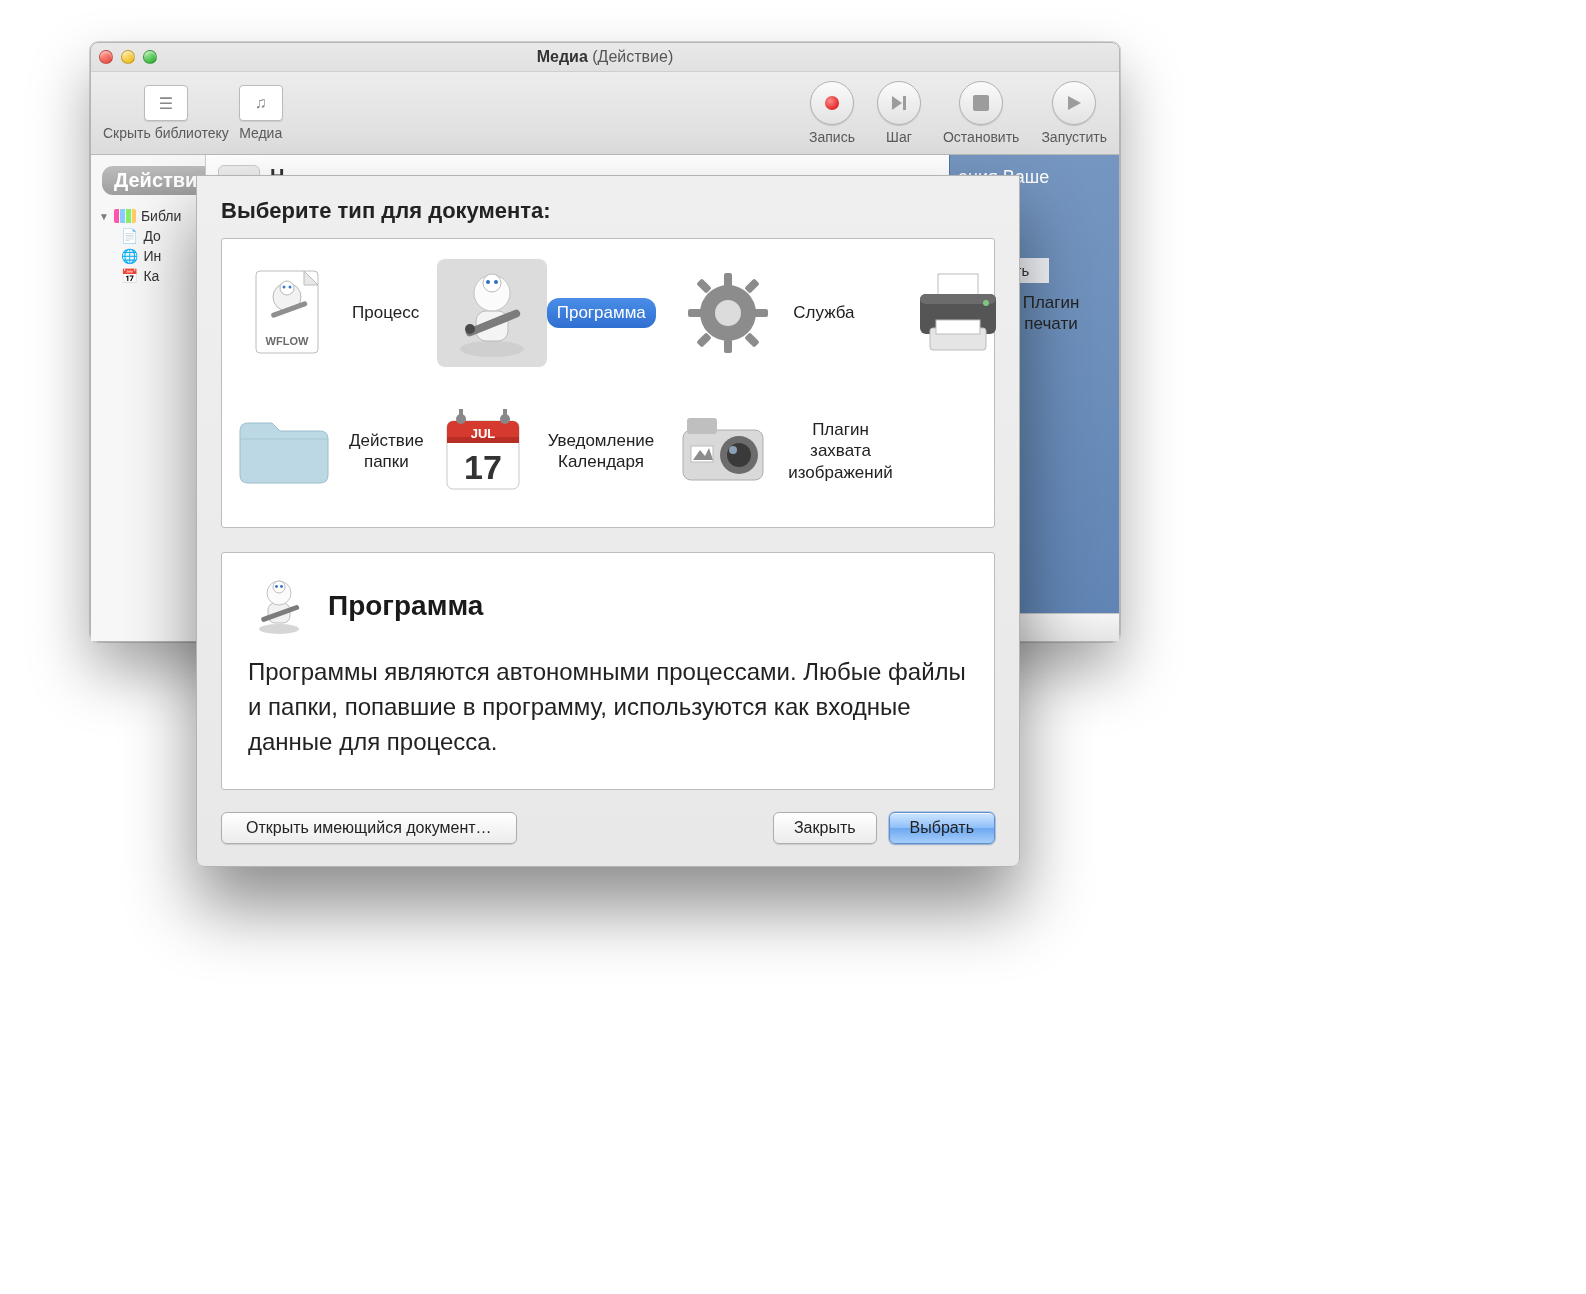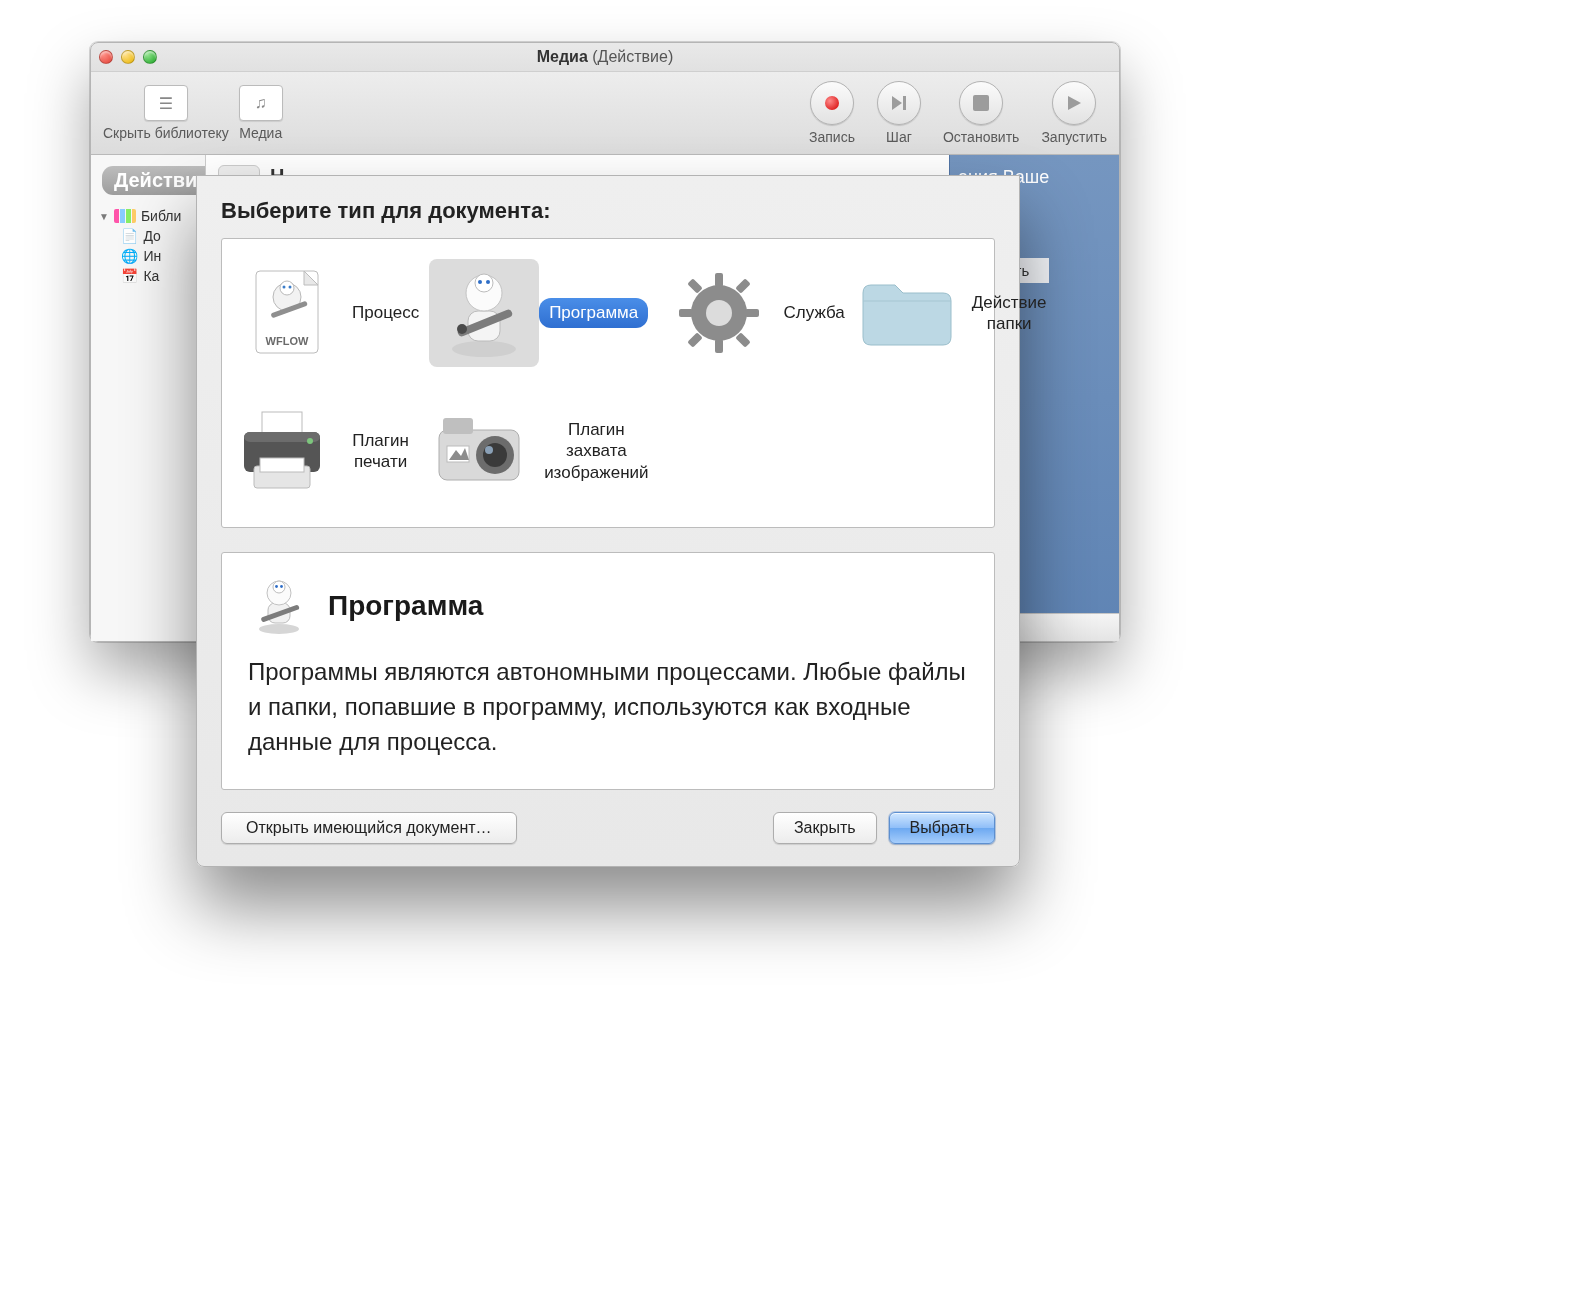--- a/index.html
+++ b/index.html
@@ -324,42 +324,58 @@
             </g>
           </g>
           <circle cx="48" cy="48" r="13" fill="#dcdcdc"></circle>
         </svg>
       </div>
       <div class="lbl">Служба</div>
     </div>
 
     <div class="opt">
       <div class="iconbox">
-        <svg width="104" height="84" viewBox="0 0 104 84">
-          <path d="M8 22 q0-8 8-8 h24 l8 8 h40 q8 0 8 8 v36 q0 8-8 8 H16 q-8 0-8-8 Z" fill="#bcd8e4" stroke="#9abecb"></path>
-          <path d="M8 30 h88" stroke="#a6c6d2"></path>
-        </svg>
-      </div>
-      <div class="lbl">Действие папки</div>
-    </div>
-
-    <div class="opt">
-      <div class="iconbox">
         <svg width="100" height="90" viewBox="0 0 100 90">
           <rect x="30" y="6" width="40" height="22" fill="#fff" stroke="#bbb"></rect>
           <rect x="12" y="26" width="76" height="40" rx="6" fill="#555"></rect>
           <rect x="12" y="26" width="76" height="10" rx="6" fill="#6c6c6c"></rect>
           <rect x="22" y="60" width="56" height="22" rx="3" fill="#e5e5e5" stroke="#bbb"></rect>
           <rect x="28" y="52" width="44" height="14" fill="#fff" stroke="#bbb"></rect>
           <circle cx="78" cy="35" r="3" fill="#7dc67d"></circle>
         </svg>
       </div>
       <div class="lbl">Плагин печати</div>
     </div>
 
+    <div class="opt">
+      <div class="iconbox">
+        <svg width="104" height="84" viewBox="0 0 104 84">
+          <path d="M8 22 q0-8 8-8 h24 l8 8 h40 q8 0 8 8 v36 q0 8-8 8 H16 q-8 0-8-8 Z" fill="#bcd8e4" stroke="#9abecb"></path>
+          <path d="M8 30 h88" stroke="#a6c6d2"></path>
+        </svg>
+      </div>
+      <div class="lbl">Действие папки</div>
+    </div>
+
+    <div class="opt">
+      <div class="iconbox">
+        <svg width="92" height="96" viewBox="0 0 92 96">
+          <rect x="10" y="18" width="72" height="68" rx="6" fill="#fff" stroke="#c8c8c8"></rect>
+          <rect x="10" y="18" width="72" height="22" rx="6" fill="#d63a2f"></rect>
+          <rect x="10" y="34" width="72" height="6" fill="#b82e25"></rect>
+          <circle cx="24" cy="16" r="5" fill="#888"></circle>
+            <rect x="22" y="6" width="4" height="12" fill="#888"></rect>
+          <circle cx="68" cy="16" r="5" fill="#888"></circle>
+            <rect x="66" y="6" width="4" height="12" fill="#888"></rect>
+          <text x="46" y="35" text-anchor="middle" font-size="13" fill="#fff" font-weight="700">JUL</text>
+          <text x="46" y="76" text-anchor="middle" font-size="34" fill="#333" font-weight="600">17</text>
+        </svg>
+      </div>
+      <div class="lbl">Уведомление Календаря</div>
+    </div>
 
     <div class="opt">
       <div class="iconbox">
         <svg width="100" height="86" viewBox="0 0 100 86">
           <rect x="10" y="22" width="80" height="50" rx="8" fill="#d9d9d9" stroke="#aeaeae"></rect>
           <rect x="14" y="10" width="30" height="16" rx="3" fill="#bfbfbf"></rect>
           <circle cx="66" cy="47" r="19" fill="#6c6c6c"></circle>
           <circle cx="66" cy="47" r="12" fill="#3a3a3a"></circle>
           <circle cx="60" cy="42" r="4" fill="#8aa0b6"></circle>
           <rect x="18" y="38" width="22" height="16" fill="#fff" stroke="#bbb"></rect>

